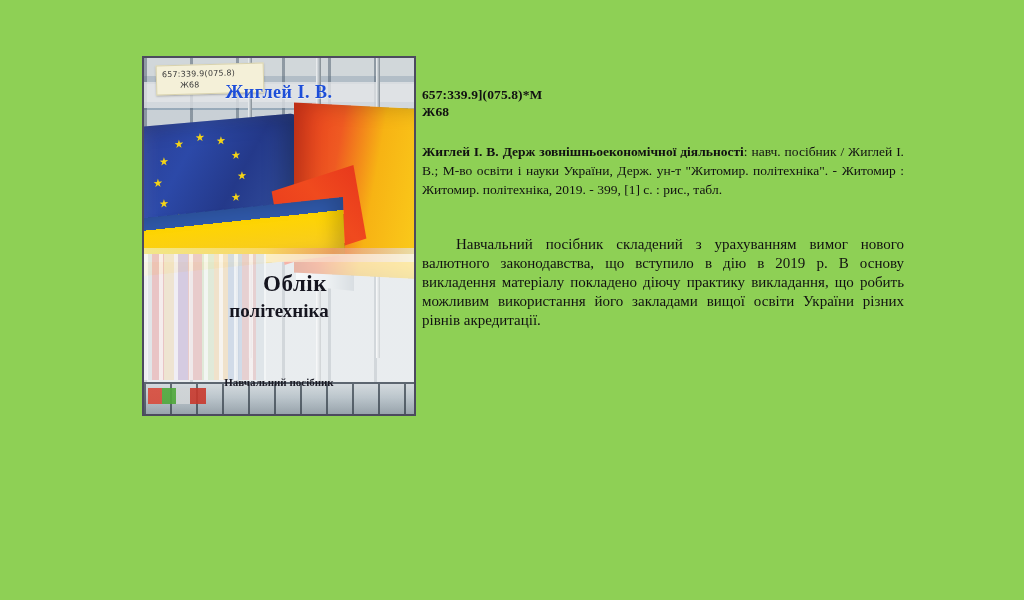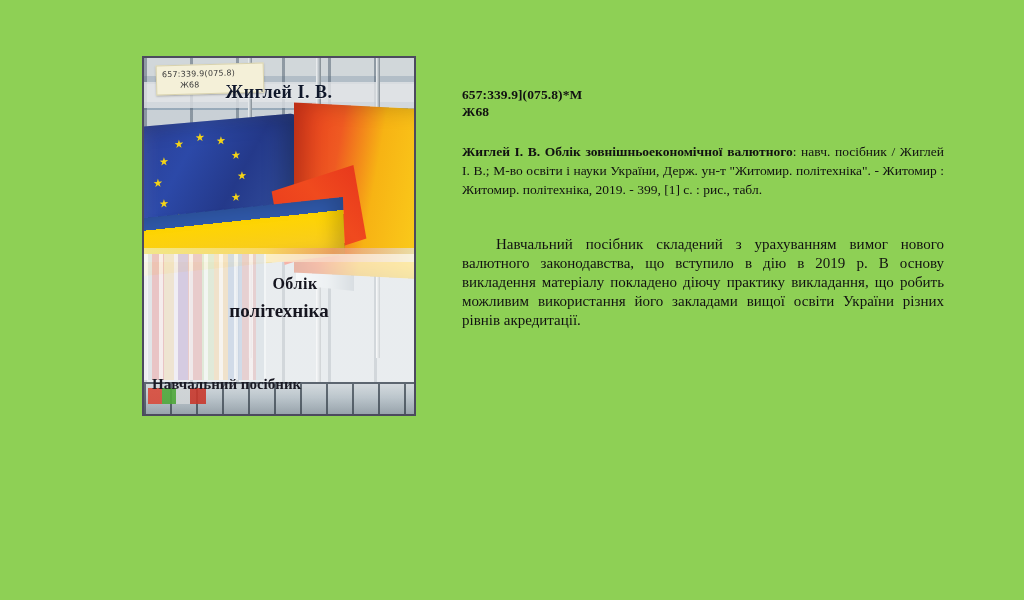--- a/index.html
+++ b/index.html
@@ -273,64 +273,64 @@
   
   .cover-author {
     position: absolute;
     left: 0; right: 0;
     top: 24px;
     text-align: center;
     font-family: "Liberation Serif", serif;
     font-weight: bold;
     font-size: 18px;
     letter-spacing: 0.5px;
-    color: #0f172a;
+    color: #1d4ed8;
     text-shadow: 0 1px 1px rgba(255,255,255,0.6);
   }
   .cover-title {
     position: absolute;
     left: 8px; right: 8px;
     top: 212px;
     text-align: center;
     font-family: "Liberation Serif", serif;
     font-weight: bold;
     color: #15151f;
   }
   .cover-title .t1 {
-    font-size: 16px;
+    font-size: 23px;
     line-height: 28px;
     letter-spacing: 0.5px;
     margin-left: 32px;
   }
   .cover-title .t2 {
     font-size: 19px;
     line-height: 26px;
     letter-spacing: 0.2px;
   }
   .cover-title .t3 {
     font-size: 19px;
     line-height: 26px;
   }
   .cover-subtitle {
     position: absolute;
     left: 8px; right: 8px;
     top: 318px;
+    text-align: center;
     font-family: "Liberation Serif", serif;
     font-weight: bold;
-    font-size: 15px;
+    font-size: 11px;
     color: #1a1a24;
   }
 
   
   .text-col {
     position: absolute;
     left: 422px;
     top: 86px;
     width: 482px;
-    margin-left: 40px;
   }
   .callno {
     font-family: "Liberation Serif", serif;
     font-weight: bold;
     font-size: 13.5px;
     line-height: 17px;
     letter-spacing: 0.1px;
   }
   .biblio {
     margin-top: 22px;
@@ -409,18 +409,18 @@
     </div>
   </div>
 
   <div class="text-col">
 
     <div class="callno">
       <div>657:339.9](075.8)*М</div>
       <div>Ж68</div>
     </div>
 
-    <div class="biblio"><b>Жиглей І. В. Облік зовнішньоекономічної валютного</b><span>: навч. посібник / Жиглей І. В.; М-во освіти і науки України, Держ. ун-т "Житомир. політехніка". - Житомир : Житомир. політехніка, 2019. - 399, [1] с. : рис., табл.</span></div>
+    <div class="biblio"><b>Жиглей І. В. Держ зовнішньоекономічної діяльності</b><span>: навч. посібник / Жиглей І. В.; М-во освіти і науки України, Держ. ун-т "Житомир. політехніка". - Житомир : Житомир. політехніка, 2019. - 399, [1] с. : рис., табл.</span></div>
 
     <div class="annotation">Навчальний посібник складений з урахуванням вимог нового валютного законодавства, що вступило в дію в 2019 р. В основу викладення матеріалу покладено діючу практику викладання, що робить можливим використання його закладами вищої освіти України різних рівнів акредитації.</div>
   </div>
 
 </div>
 
 </body></html>

